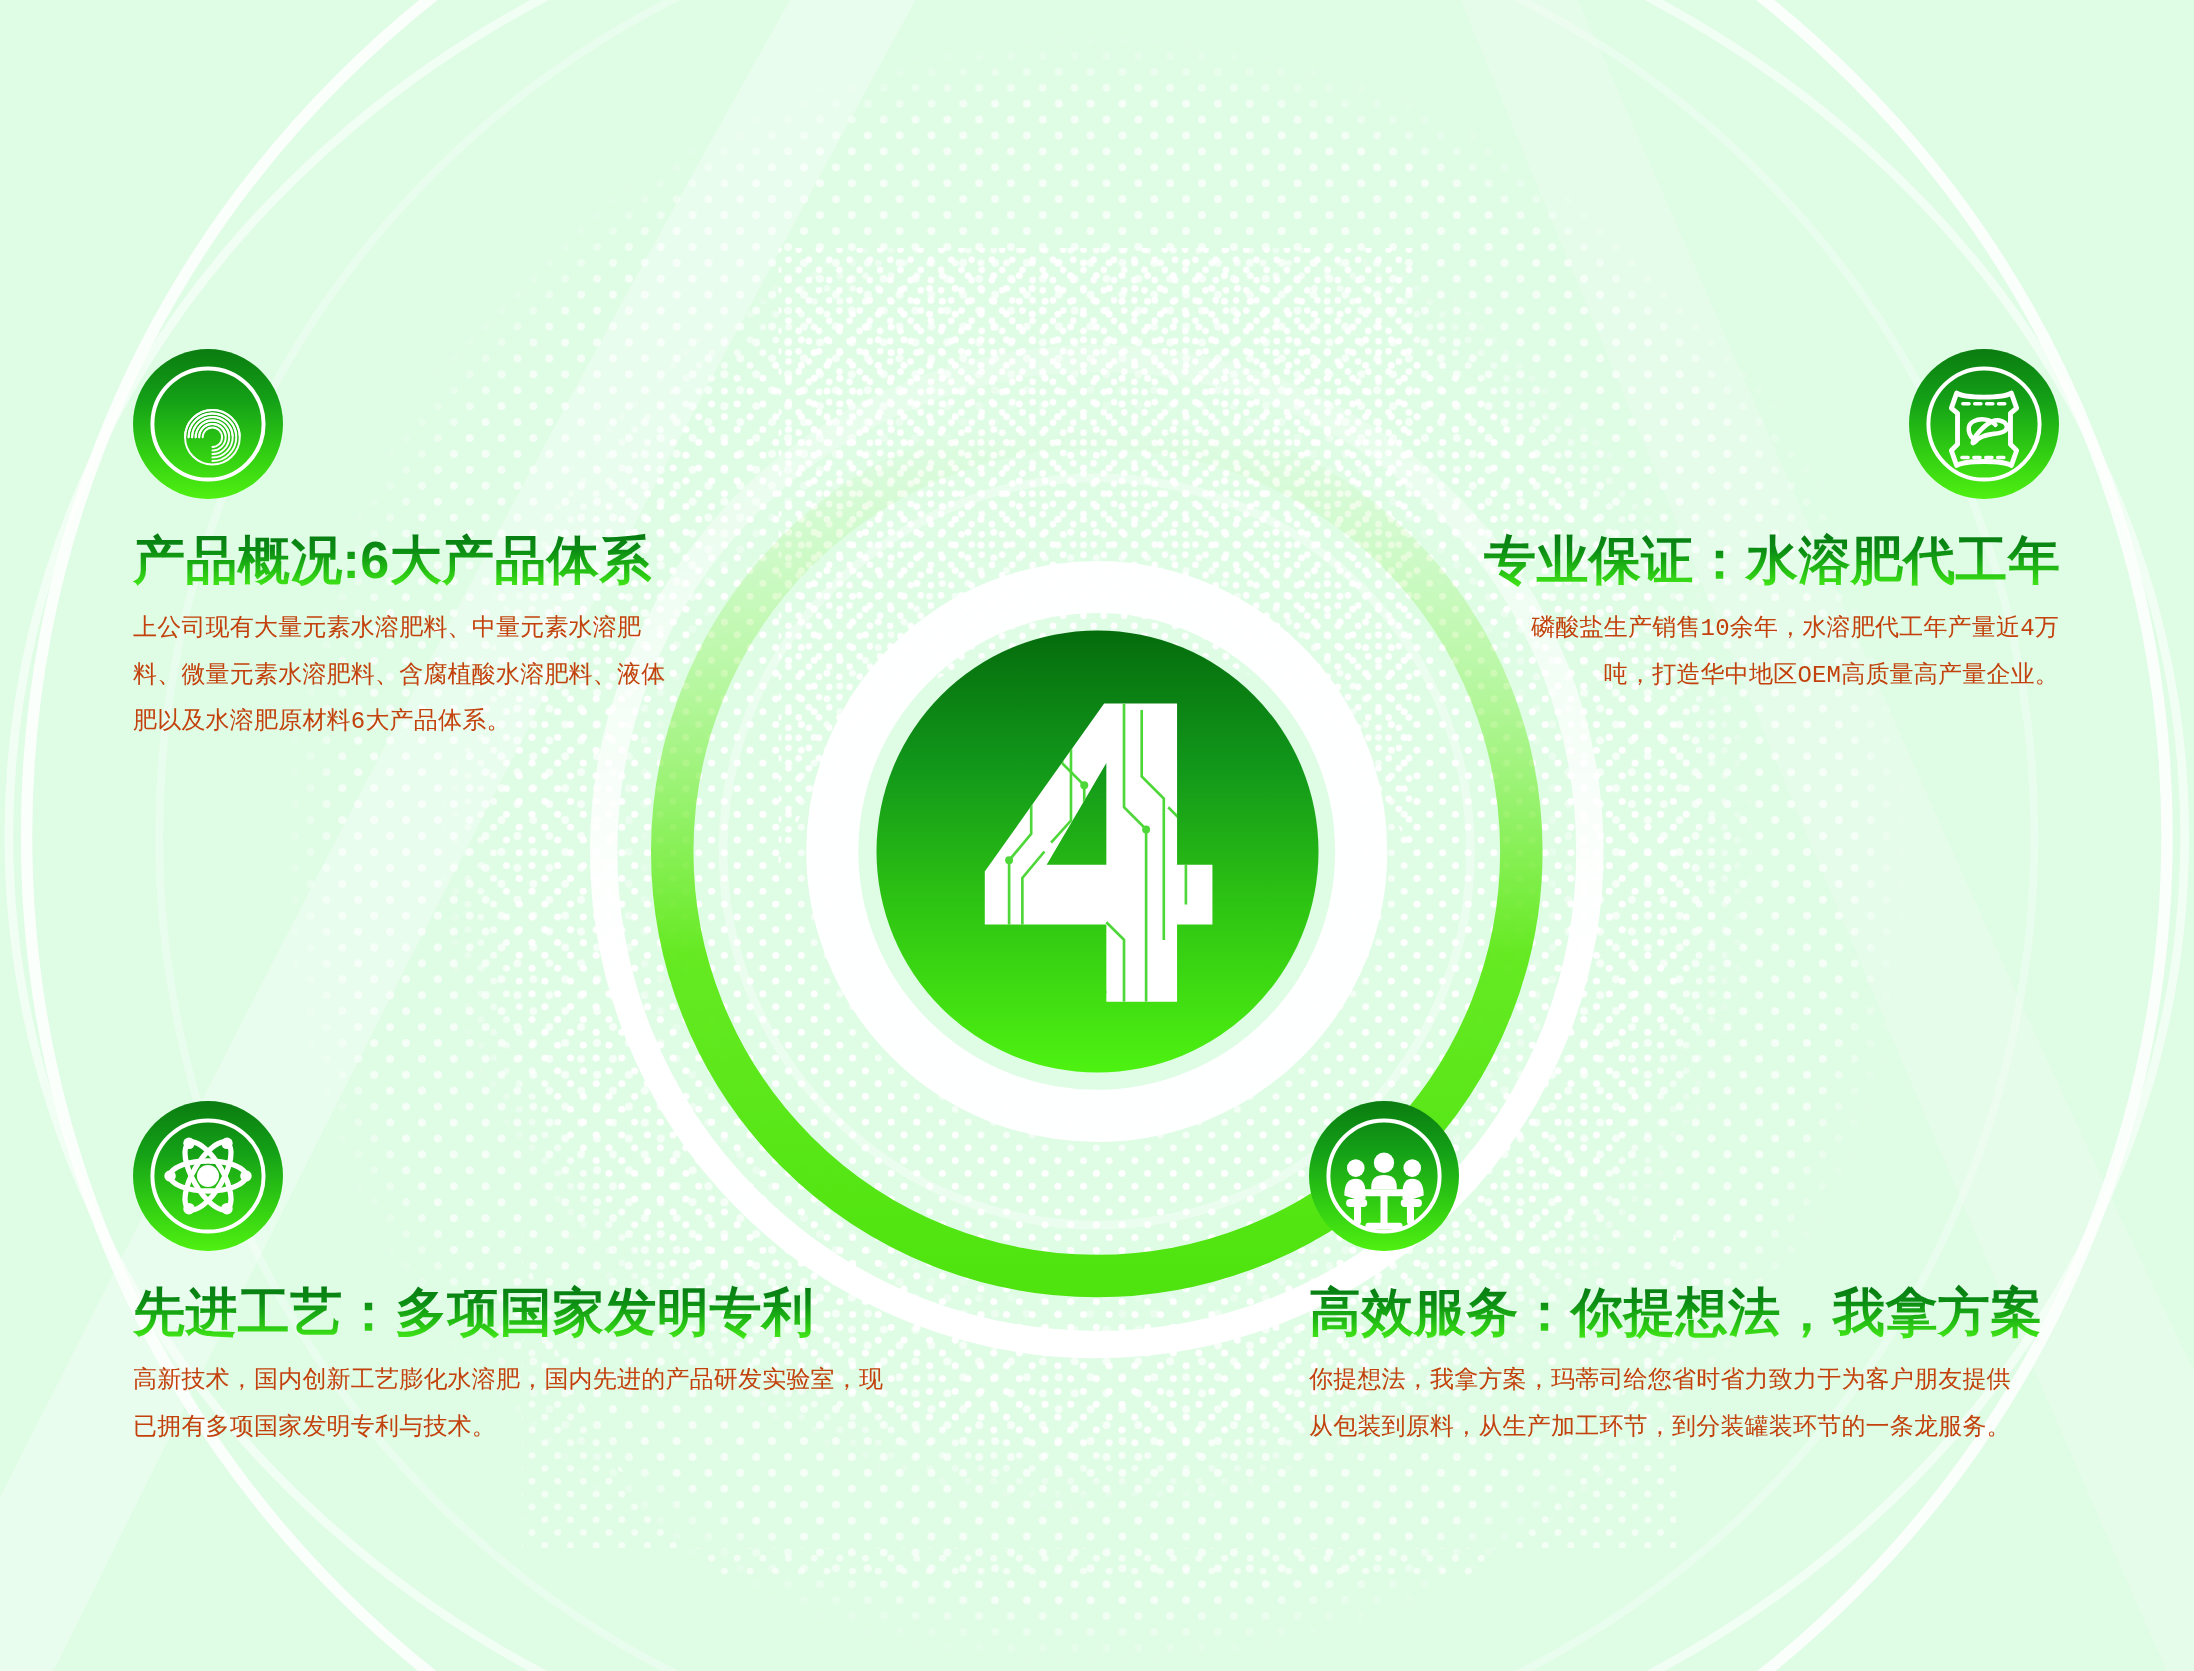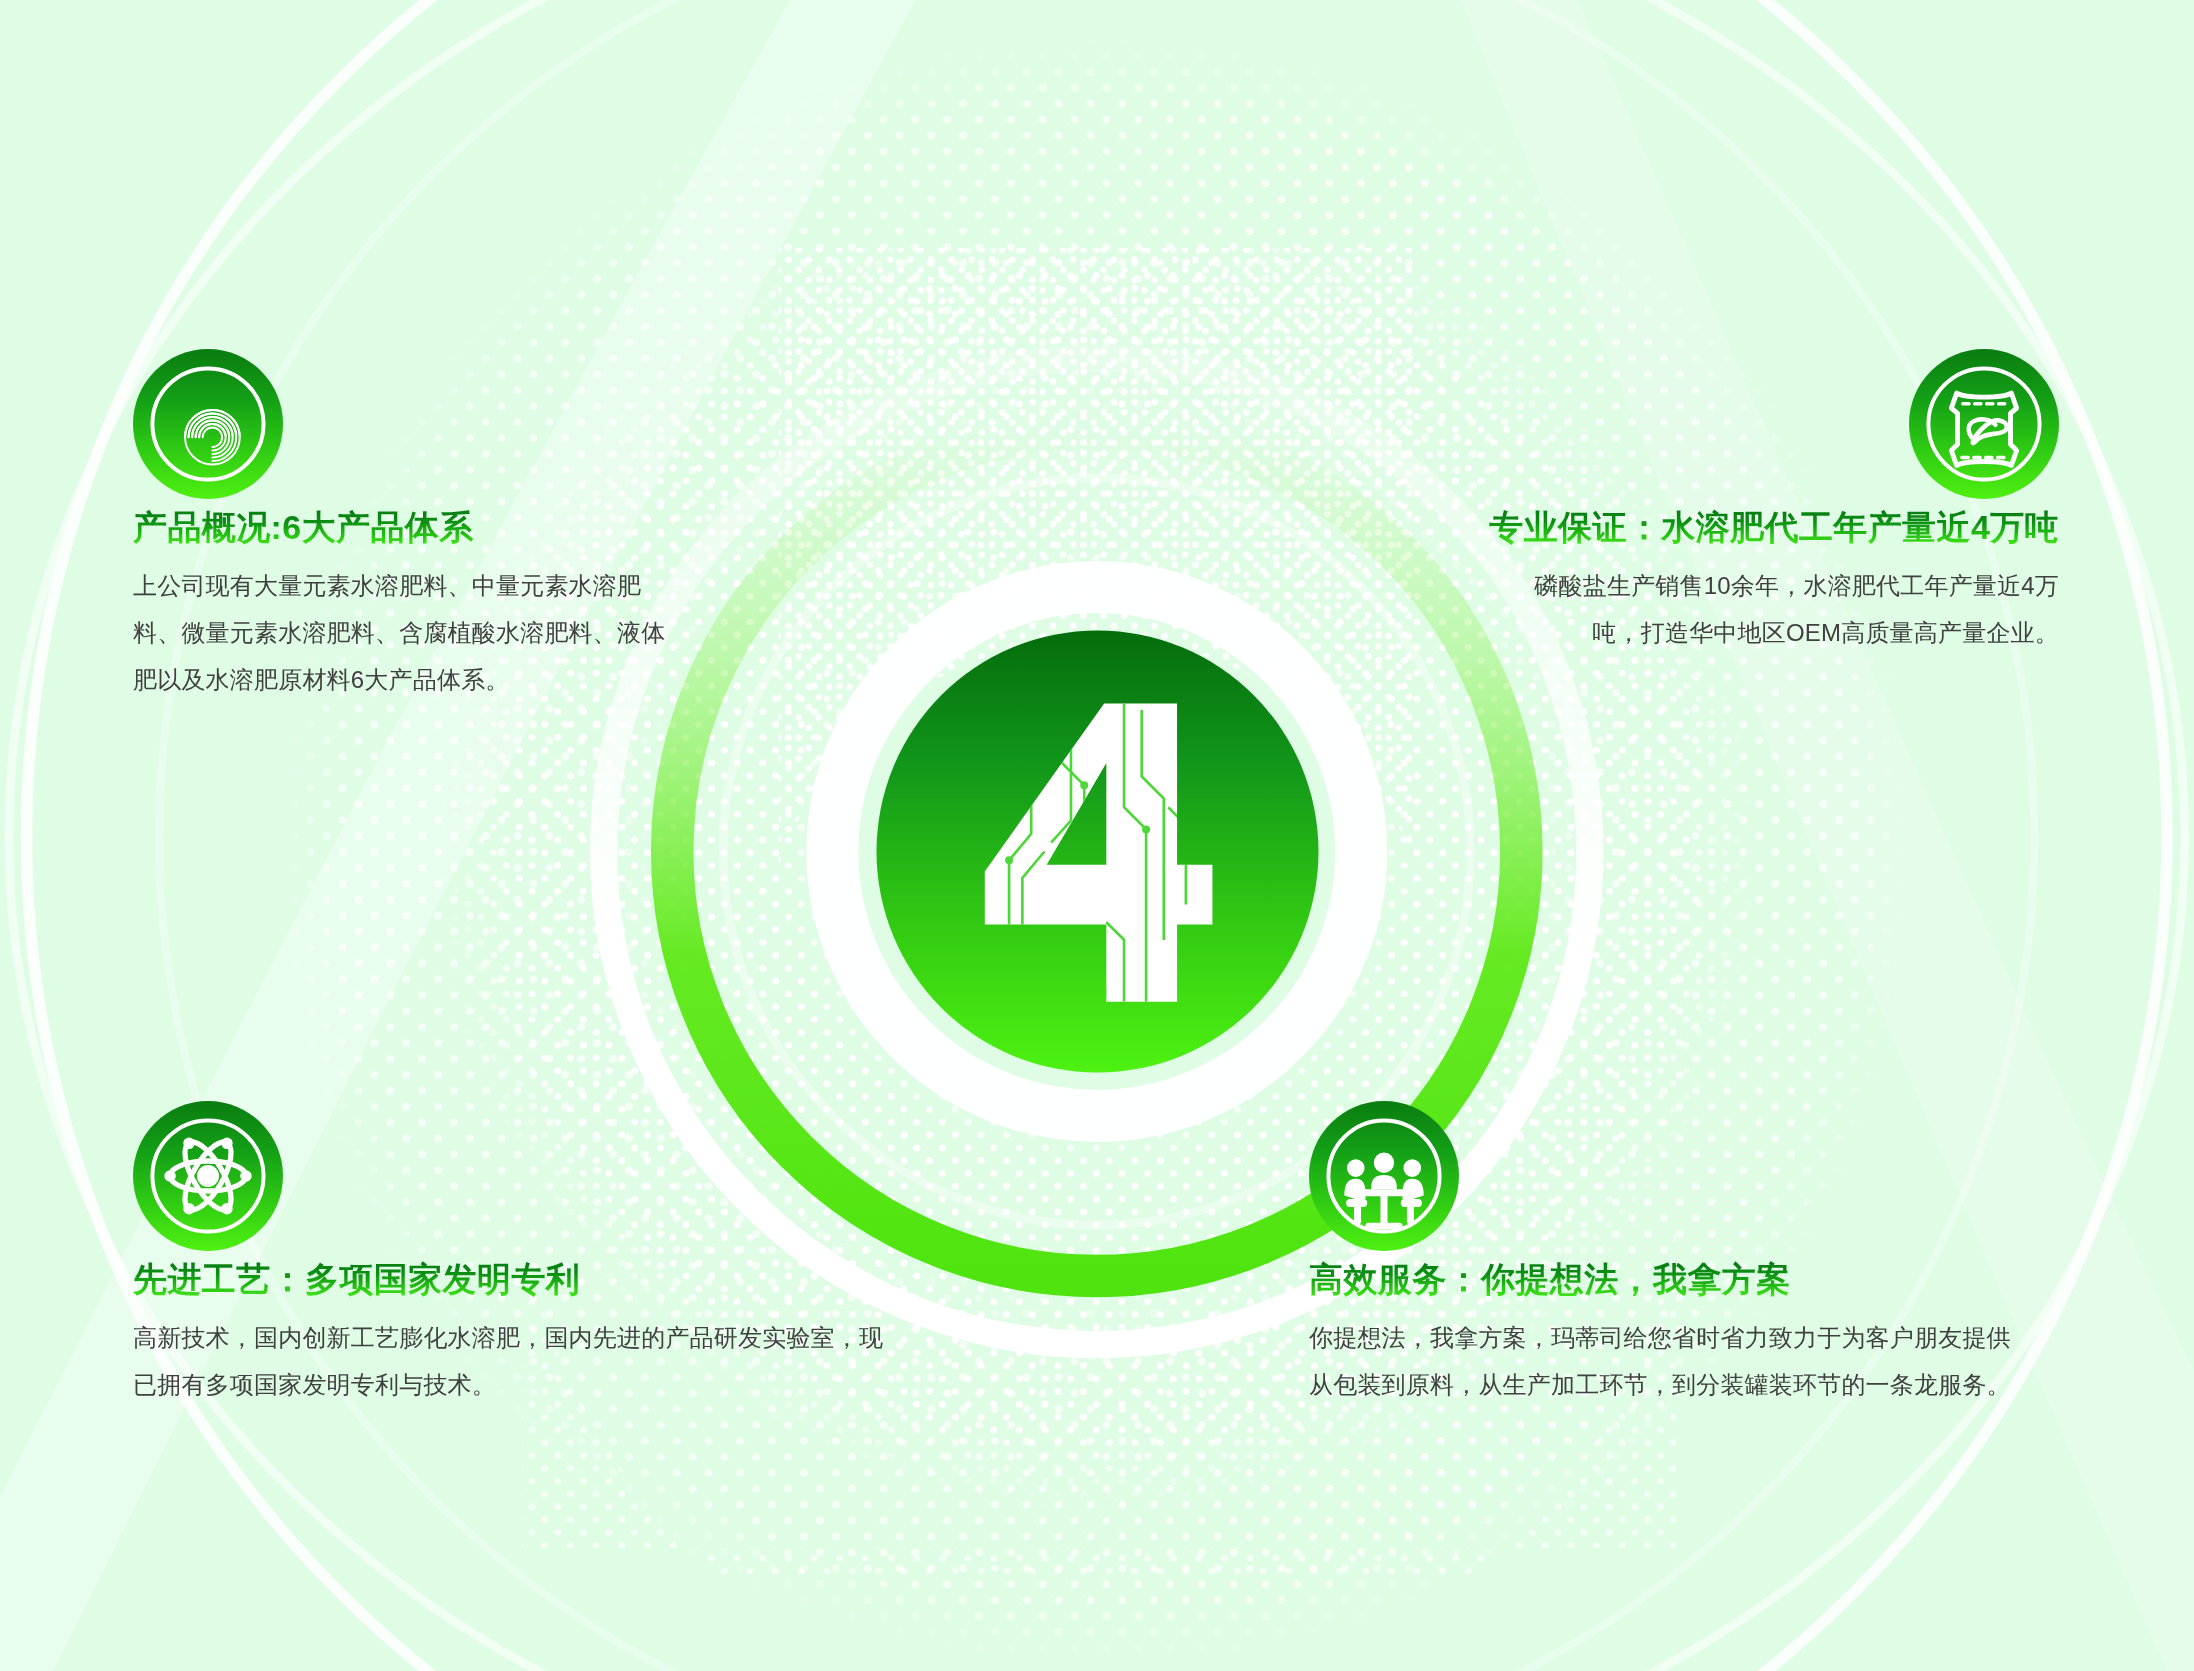--- a/index.html
+++ b/index.html
@@ -96,40 +96,40 @@
   .q-tr .icon-badge { margin-left: auto; }
 
   .icon-badge svg {
     position: absolute;
     inset: 0;
     width: 100%;
     height: 100%;
   }
 
   .q-heading {
-    margin-top: 10px;
-    font-size: 34px;
+    margin-top: 33px;
+    font-size: 52px;
     font-weight: 900;
     line-height: 1.08;
     letter-spacing: 0.4px;
     white-space: nowrap;
     background: linear-gradient(180deg, #067a12 0%, #0c8e14 34%, #25c014 70%, #46ec17 100%);
     -webkit-background-clip: text;
     background-clip: text;
     color: transparent;
     -webkit-text-fill-color: transparent;
     font-family: "Liberation Sans", "DejaVu Sans", sans-serif;
   }
 
   .q-body {
     margin-top: 17.7px;
     font-size: 24px;
     line-height: 1.95;
-    color: #404040;
-    font-family: Liberation Sans, sans-serif;
+    color: #c2410c;
+    font-family: Liberation Mono, monospace;
     letter-spacing: 0.2px;
   }
 
   .q-tl .q-body { width: 548px; }
   .q-tr .q-body { width: 548px; margin-left: auto; text-align: right; }
   .q-bl .q-body { width: 752px; }
   .q-br .q-body { width: 717px; }
 
   .q-tr .q-heading { text-align: right; }
 </style>

